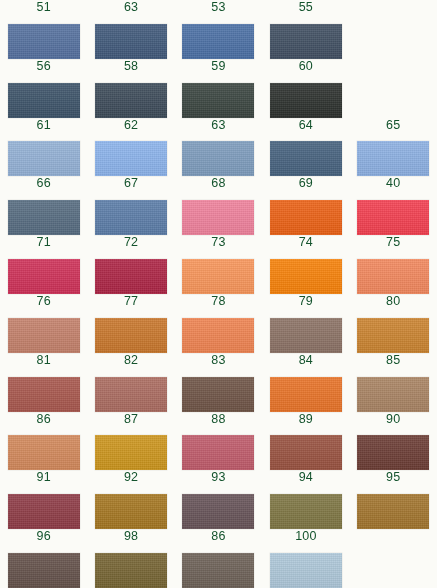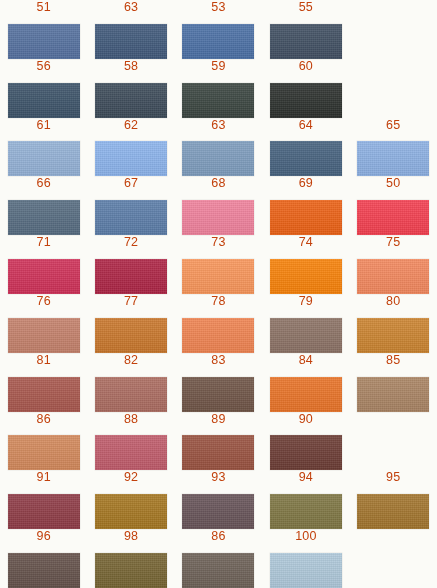--- a/index.html
+++ b/index.html
@@ -33,21 +33,21 @@
     position: relative;
     display: flex;
     flex-direction: column;
     align-items: center;
     justify-content: flex-start;
   }
   .swatch-label {
     font-size: 12.5px;
     line-height: 15px;
     height: 28px;
-    color: #c2410c;
+    color: #14532d;
     letter-spacing: 0.2px;
     text-align: center;
     font-weight: 400;
     user-select: none;
   }
   .swatch-chip {
     width: 72px;
     height: 41px;
     box-shadow: 0 0 0 0.4px rgba(0,0,0,0.10);
     position: relative;
@@ -144,21 +144,21 @@
       </div>
       <div class="swatch-cell">
         <div class="swatch-label">68</div>
         <div class="swatch-chip" style="background: rgb(240, 129, 156);"></div>
       </div>
       <div class="swatch-cell">
         <div class="swatch-label">69</div>
         <div class="swatch-chip" style="background: rgb(236, 96, 19);"></div>
       </div>
       <div class="swatch-cell">
-        <div class="swatch-label">50</div>
+        <div class="swatch-label">40</div>
         <div class="swatch-chip" style="background: rgb(244, 62, 79);"></div>
       </div>
     </div>
     <div class="swatch-row">
       <div class="swatch-cell">
         <div class="swatch-label">71</div>
         <div class="swatch-chip" style="background: rgb(207, 47, 87);"></div>
       </div>
       <div class="swatch-cell">
         <div class="swatch-label">72</div>
@@ -218,20 +218,24 @@
       </div>
       <div class="swatch-cell">
         <div class="swatch-label">85</div>
         <div class="swatch-chip" style="background: rgb(169, 131, 98);"></div>
       </div>
     </div>
     <div class="swatch-row">
       <div class="swatch-cell">
         <div class="swatch-label">86</div>
         <div class="swatch-chip" style="background: rgb(211, 136, 90);"></div>
+      </div>
+      <div class="swatch-cell">
+        <div class="swatch-label">87</div>
+        <div class="swatch-chip" style="background: rgb(205, 149, 27);"></div>
       </div>
       <div class="swatch-cell">
         <div class="swatch-label">88</div>
         <div class="swatch-chip" style="background: rgb(192, 90, 106);"></div>
       </div>
       <div class="swatch-cell">
         <div class="swatch-label">89</div>
         <div class="swatch-chip" style="background: rgb(153, 81, 63);"></div>
       </div>
       <div class="swatch-cell">

